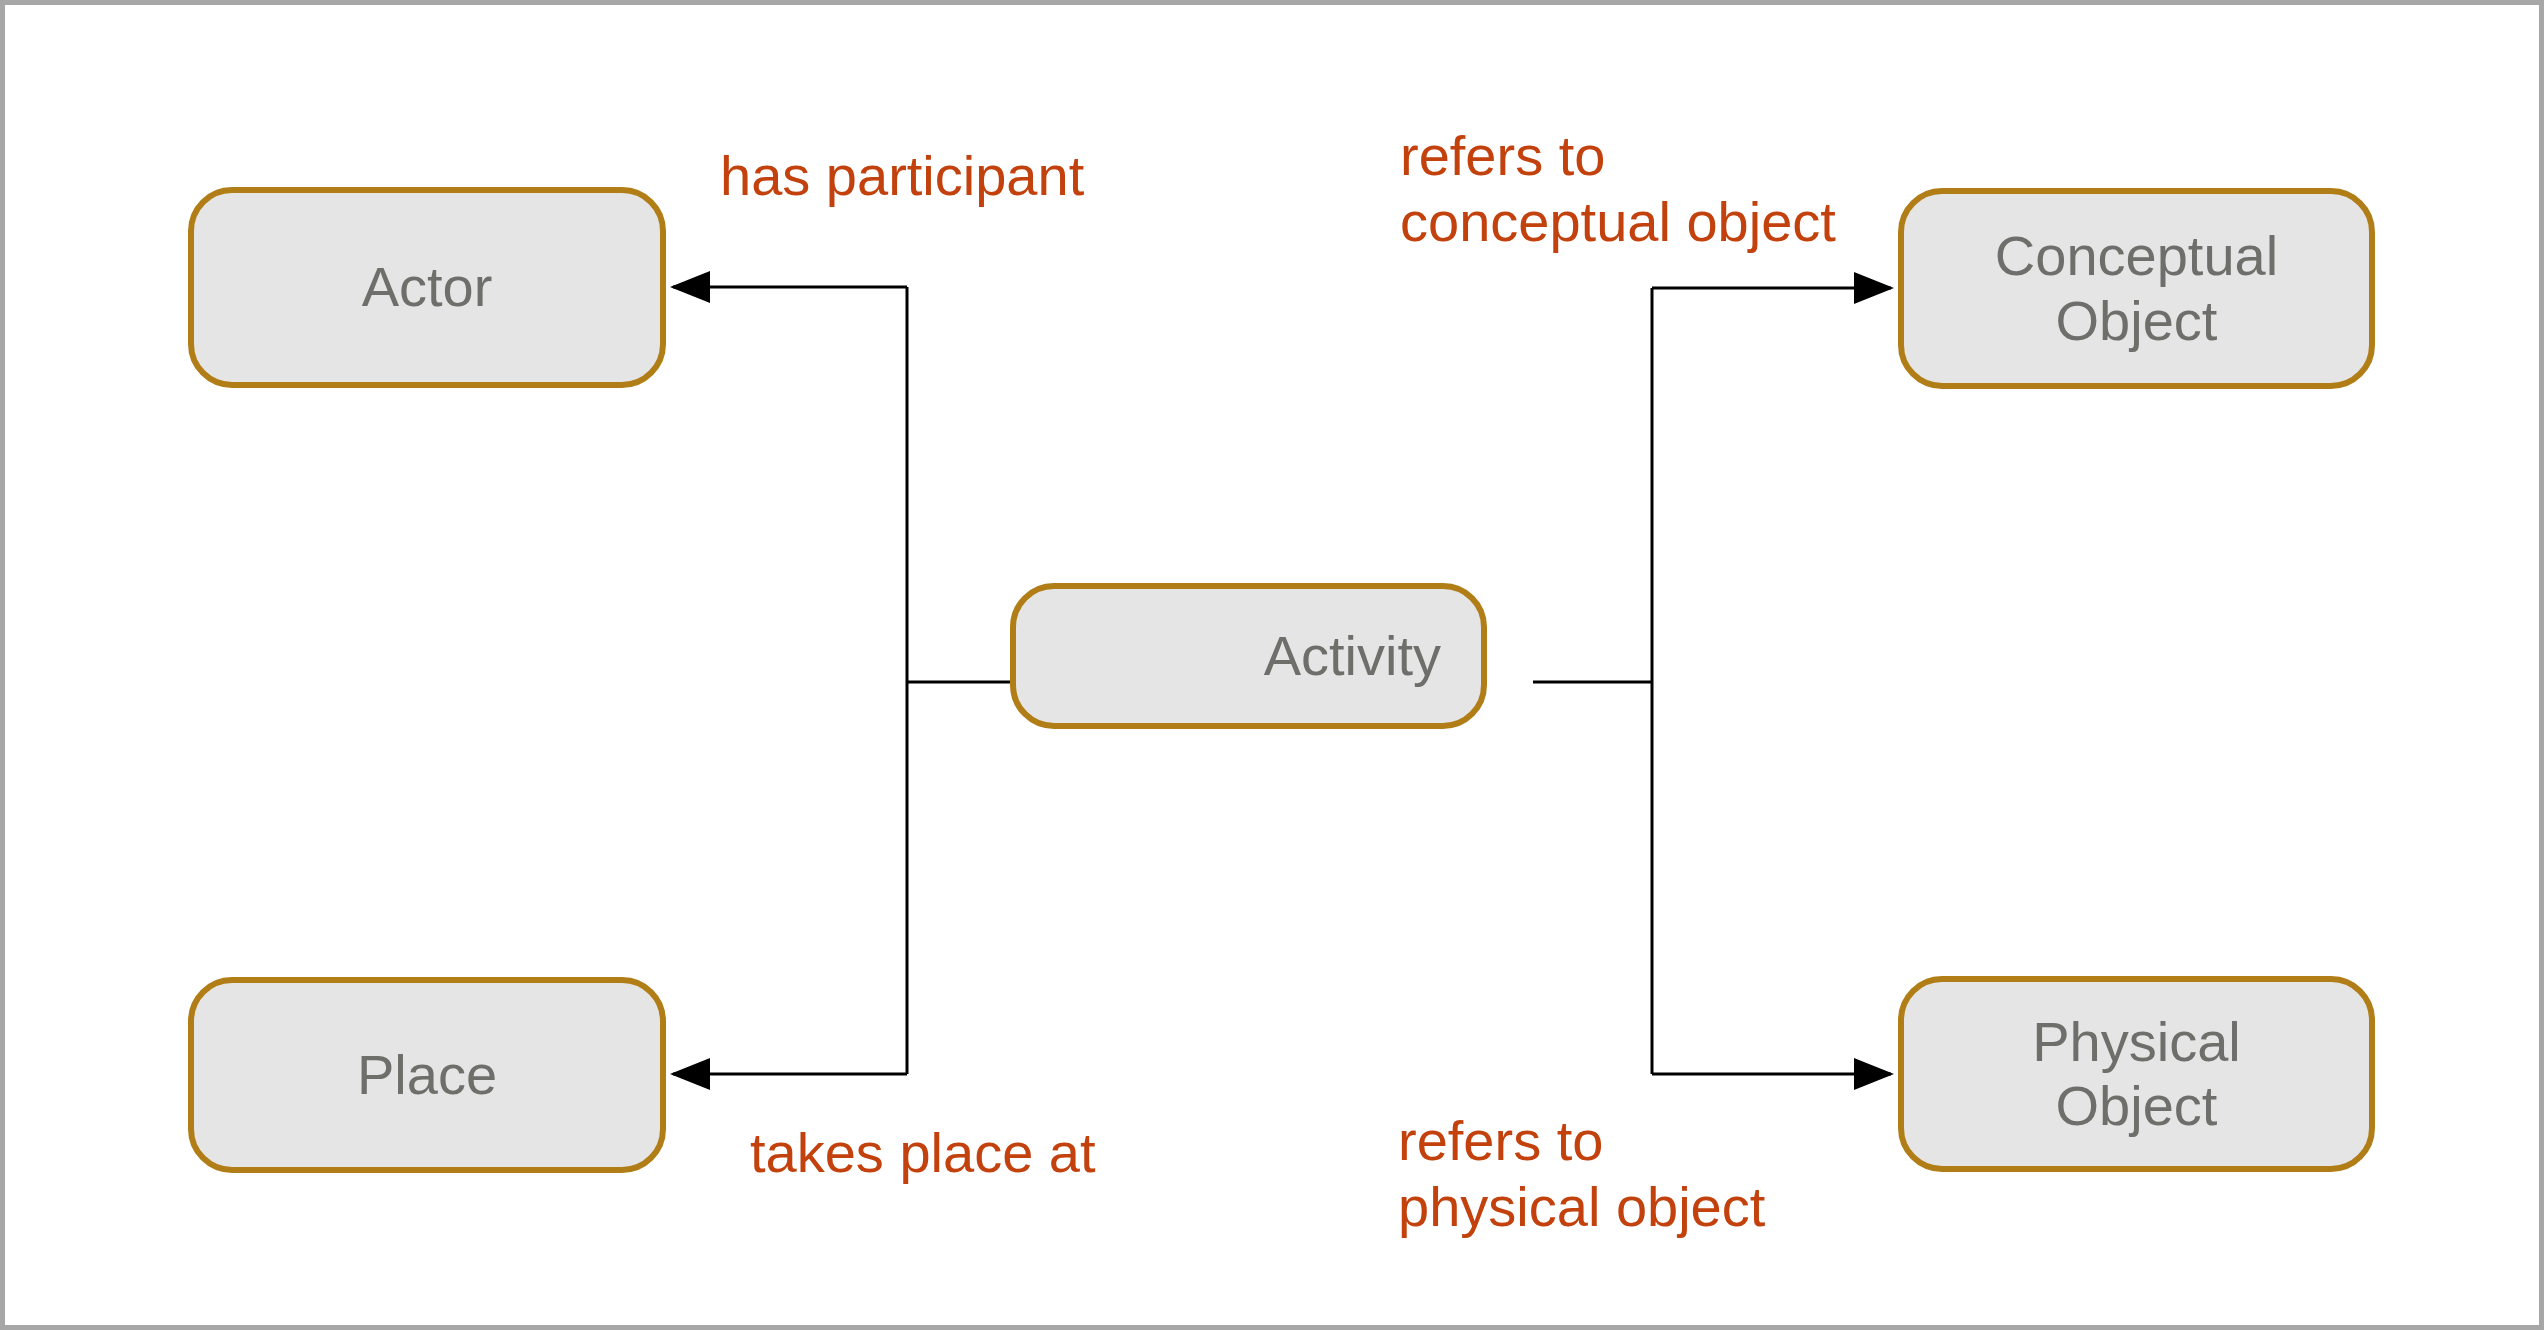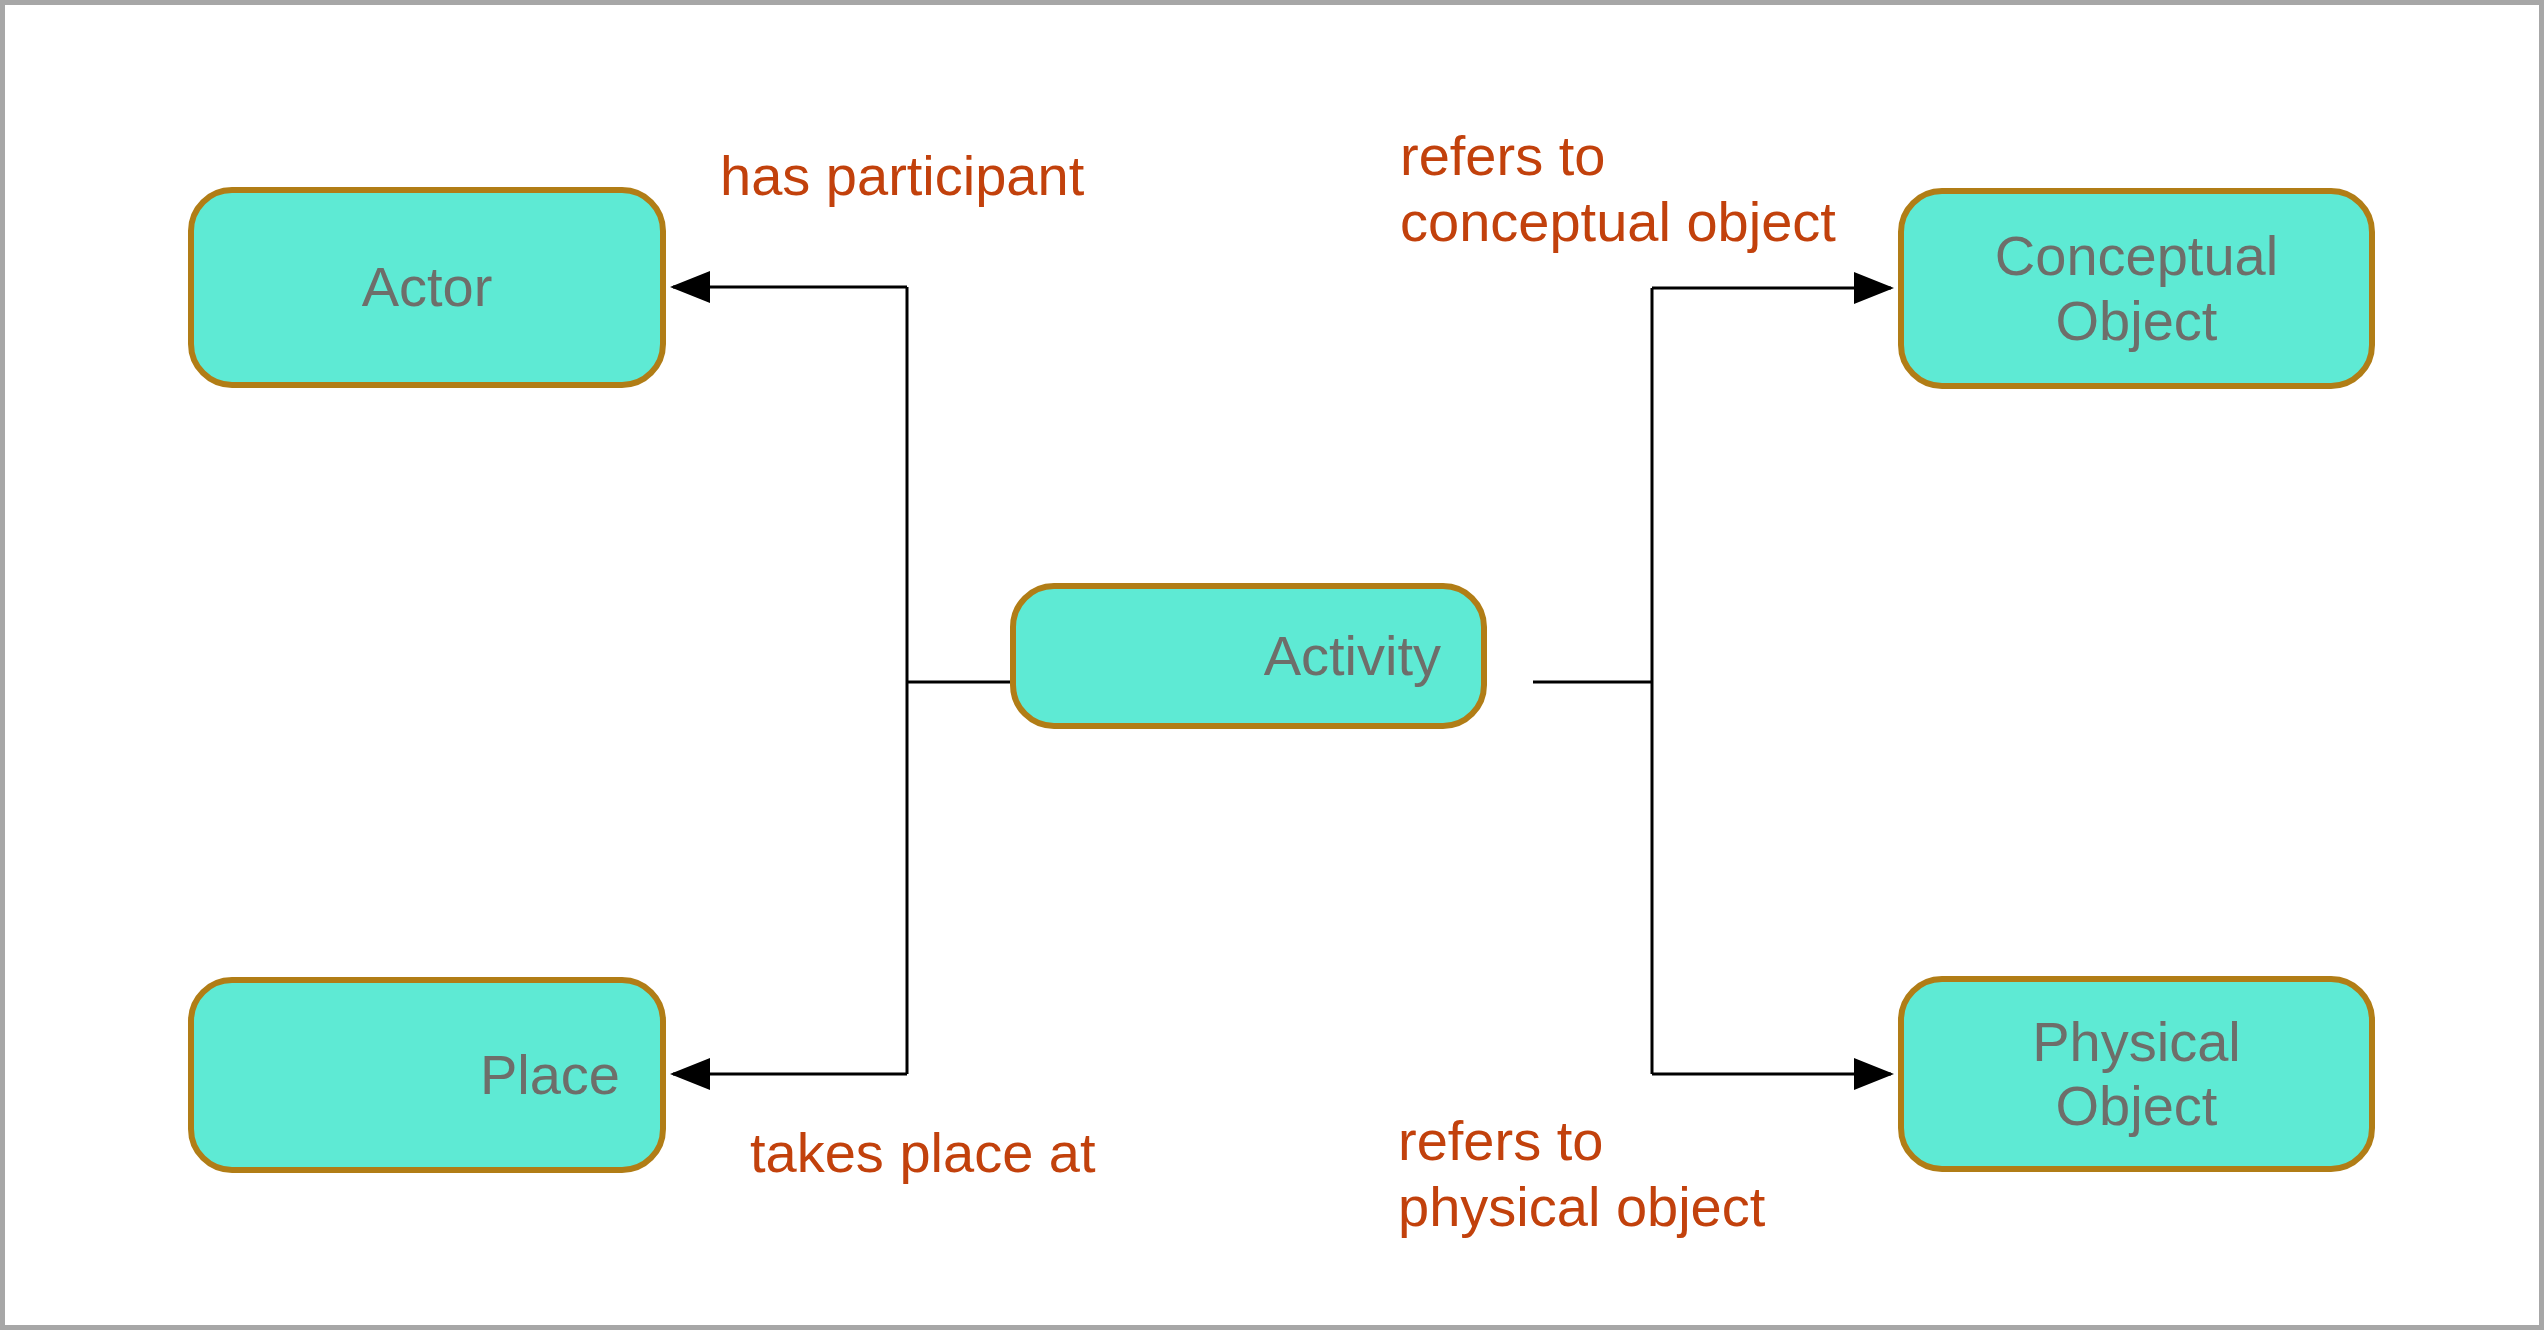--- a/index.html
+++ b/index.html
@@ -21,34 +21,34 @@
     position: absolute;
     left: 0;
     top: 0;
     width: 2544px;
     height: 1330px;
     pointer-events: none;
   }
   .node {
     position: absolute;
     box-sizing: border-box;
-    background: #5eead4;
+    background: #e5e5e5;
     border: 6px solid #b17d16;
     border-radius: 44px;
     color: #6e6e6a;
     font-size: 56px;
     line-height: 1.15;
     display: flex;
     align-items: center;
     justify-content: center;
     text-align: center;
     padding: 0 40px;
   }
   .node-actor      { left: 183px;  top: 182px; width: 478px; height: 201px; }
-  .node-place      { left: 183px;  top: 972px; width: 478px; height: 196px; justify-content: flex-end; }
+  .node-place      { left: 183px;  top: 972px; width: 478px; height: 196px; }
   .node-activity   { left: 1005px; top: 578px; width: 477px; height: 146px; justify-content: flex-end; }
   .node-conceptual { left: 1893px; top: 183px; width: 477px; height: 201px; }
   .node-physical   { left: 1893px; top: 971px; width: 477px; height: 196px; }
   .edge-label {
     position: absolute;
     color: #c2410c;
     font-size: 56px;
     line-height: 1.17;
     white-space: pre-line;
   }

